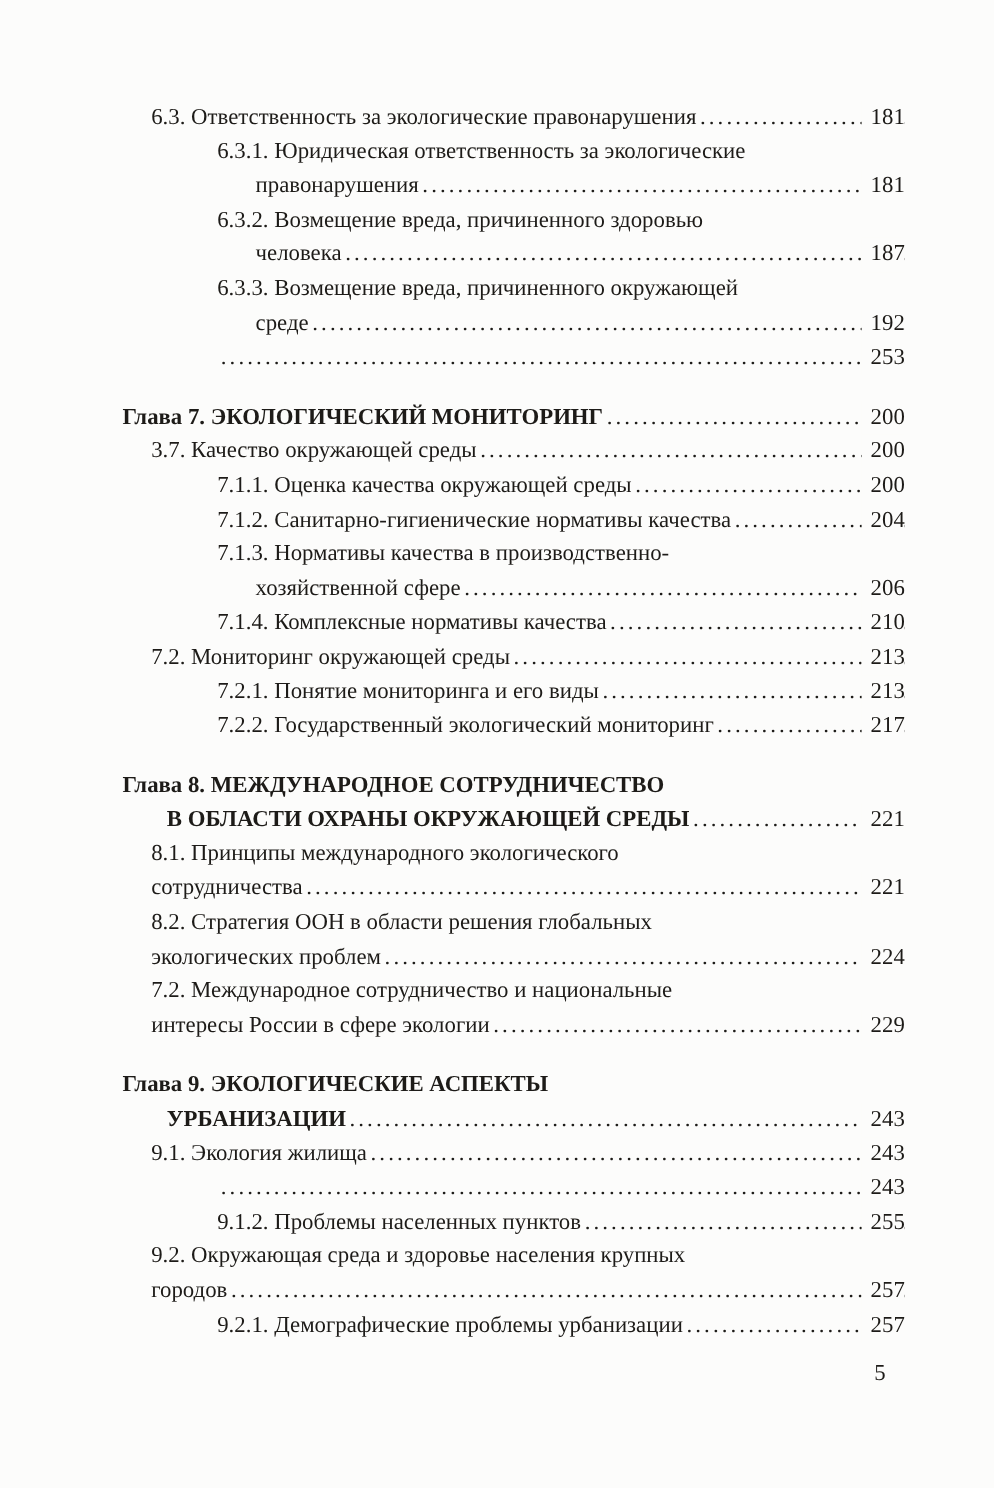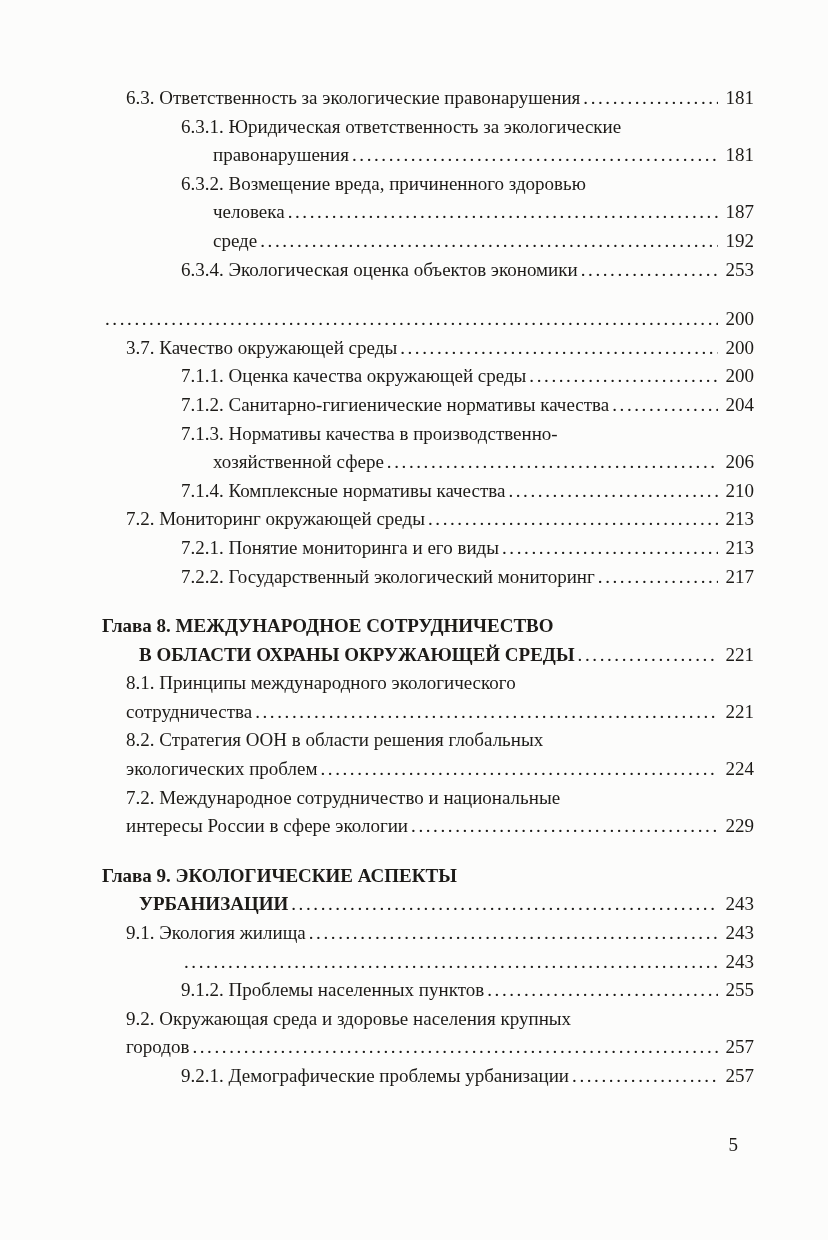--- a/index.html
+++ b/index.html
@@ -68,27 +68,28 @@
       </div>
       <div class="entry sub">
         <div class="line"><span class="txt">6.3.1. Юридическая ответственность за экологические</span></div>
         <div class="line cont"><span class="txt">правонарушения</span><span class="dots"></span><span class="pg">181</span></div>
       </div>
       <div class="entry sub">
         <div class="line"><span class="txt">6.3.2. Возмещение вреда, причиненного здоровью</span></div>
         <div class="line cont"><span class="txt">человека</span><span class="dots"></span><span class="pg">187</span></div>
       </div>
       <div class="entry sub">
+        <div class="line"><span class="txt">6.3.3. Возмещение вреда, причиненного окружающей</span></div>
         <div class="line cont"><span class="txt">среде</span><span class="dots"></span><span class="pg">192</span></div>
       </div>
       <div class="entry sub">
-        <div class="line"><span class="txt">6.3.4. Экологическая оценка объектов экономики</span><span class="dots"></span><span class="pg">253</span></div>
+        <div class="line"><span class="dots"></span><span class="pg">253</span></div>
       </div>
       <div class="entry chapter">
-        <div class="line"><span class="dots"></span><span class="pg">200</span></div>
+        <div class="line"><span class="txt">Глава 7. ЭКОЛОГИЧЕСКИЙ МОНИТОРИНГ</span><span class="dots"></span><span class="pg">200</span></div>
       </div>
       <div class="entry section">
         <div class="line"><span class="txt">3.7. Качество окружающей среды</span><span class="dots"></span><span class="pg">200</span></div>
       </div>
       <div class="entry sub">
         <div class="line"><span class="txt">7.1.1. Оценка качества окружающей среды</span><span class="dots"></span><span class="pg">200</span></div>
       </div>
       <div class="entry sub">
         <div class="line"><span class="txt">7.1.2. Санитарно-гигиенические нормативы качества</span><span class="dots"></span><span class="pg">204</span></div>
       </div>

